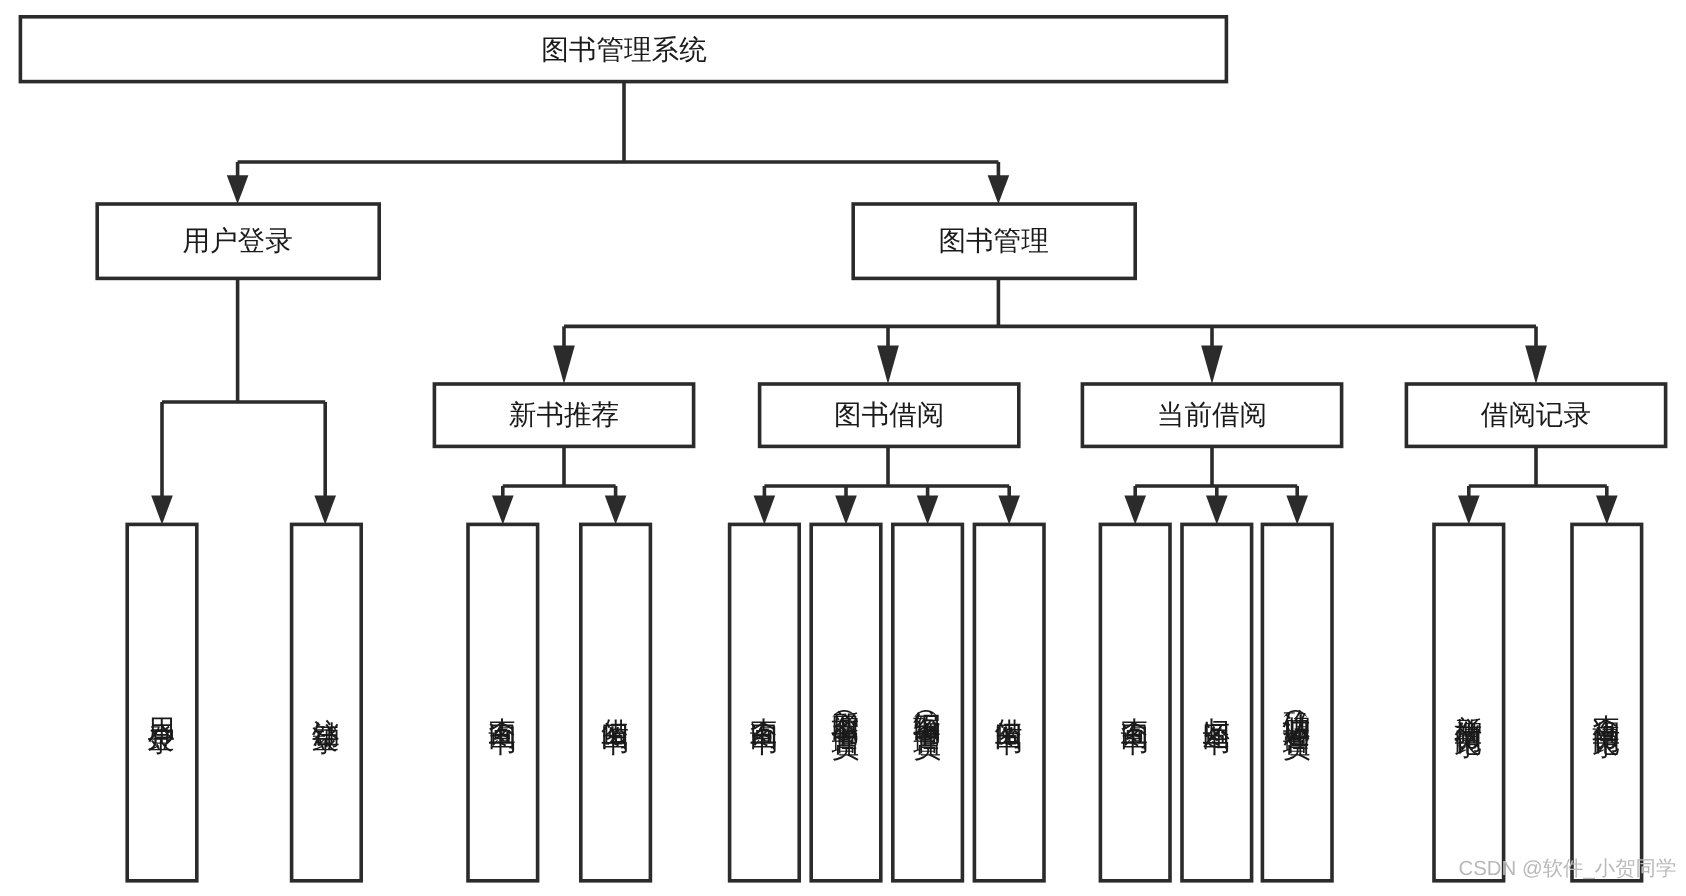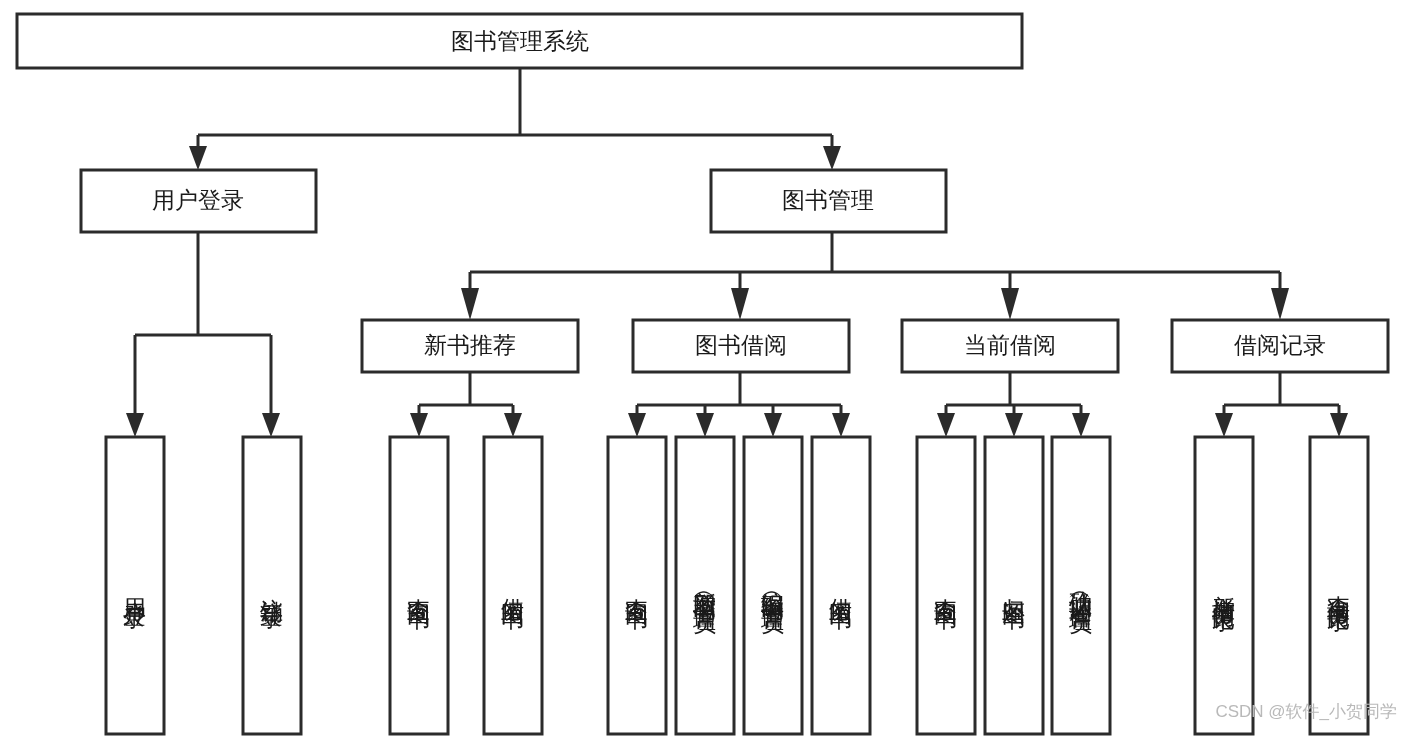--- a/index.html
+++ b/index.html
@@ -53,21 +53,21 @@
     font-size: 23px;
     fill: #1a1a1a;
     writing-mode: vertical-rl;
     text-orientation: upright;
     text-anchor: middle;
     letter-spacing: 3px;
   }
   .watermark-text {
     position: absolute;
     right: 8px;
-    bottom: 24px;
+    bottom: 12px;
     font-family: "Liberation Sans", "DejaVu Sans", sans-serif;
     font-size: 17px;
     color: #b9b9b9;
     white-space: nowrap;
     user-select: none;
   }
 </style>
 </head>
 <body>
 

